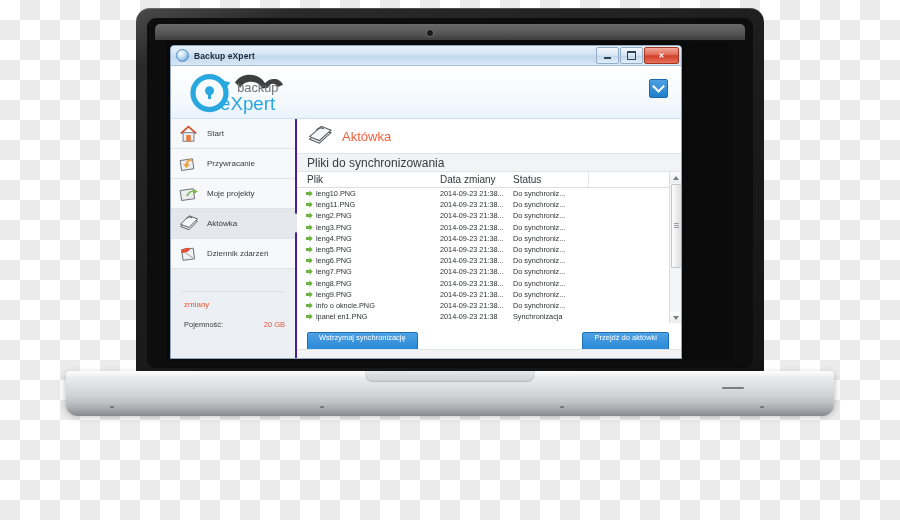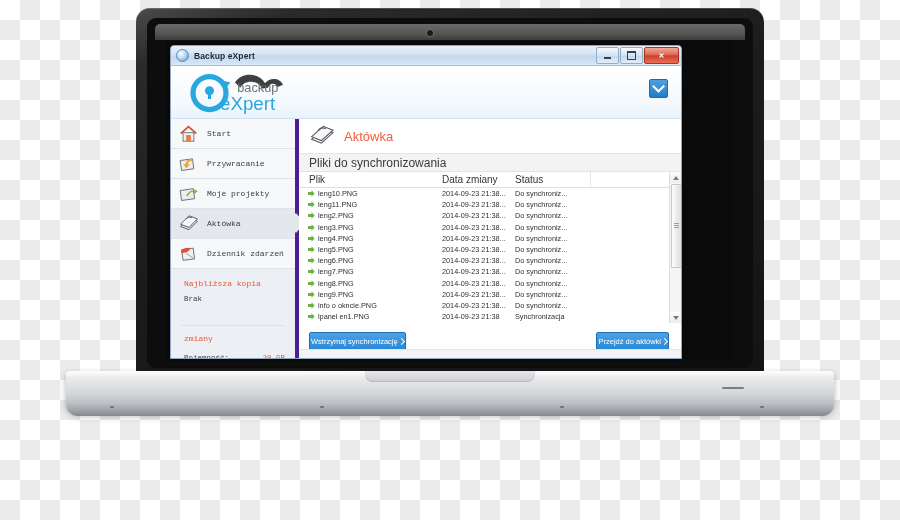--- a/index.html
+++ b/index.html
@@ -188,24 +188,23 @@
     transform: rotate(45deg) translate(-1.5px,-1.5px);
   }
 
   
   .body-split { display: flex; height: 241px; background: #ffffff; }
 
   
   .sidebar {
     width: 124px;
     background: #eceff3;
-    border-right: 4px solid #4c1d95;
+    border-right: 2px solid #4c1d95;
     position: relative;
     flex: none;
-    font-family: Liberation Mono, monospace;
   }
   .nav-item {
     height: 29px;
     display: flex;
     align-items: center;
     padding-left: 8px;
     border-bottom: 1px solid #dfe3e8;
     position: relative;
     background: #f7f8fa;
   }
@@ -323,23 +322,24 @@
     padding: 9px 12px 0 10px;
   }
   .blue-btn {
     background: linear-gradient(180deg, #4ea1e4 0%, #2787d6 100%);
     border: 1px solid #1f6fb5;
     border-radius: 2px;
     color: #ffffff;
     font-size: 7.5px;
     height: 17px;
     display: flex; align-items: center;
-    padding: 0 1px;
-    gap: 1px;
+    padding: 0 11px;
+    gap: 22px;
     box-shadow: 0 1px 1px rgba(0,0,0,0.15);
+    flex-direction: column;
   }
   .btn-chev {
     width: 4px; height: 4px;
     border-right: 1.4px solid #fff;
     border-top: 1.4px solid #fff;
     transform: rotate(45deg);
   }
   .spacer { flex: 1; }
   .bottom-strip {
     position: absolute;
@@ -434,24 +434,20 @@
                 <div class="nav-item">
                   <span class="nav-icon"><svg viewBox="0 0 24 22" width="19" height="17">
                       <rect x="4" y="5" width="15" height="14" fill="#f0f1f3" stroke="#6d7075" stroke-width="1.2" transform="rotate(-7 11 12)"></rect>
                       <ellipse cx="8" cy="7" rx="6" ry="2.6" fill="#e0513a" transform="rotate(-20 8 7)"></ellipse>
                       <path d="M8 10 L18 17" stroke="#9a9da1" stroke-width="1.2"></path>
                     </svg></span>
                   <span class="label">Dziennik zdarzeń</span>
                 </div>
               </div>
 
-            <div class="side-block">
-              <div class="side-title">Najbliższa kopia</div>
-              <div class="side-val">Brak</div>
-            </div>
 
             <div class="side-sep"></div>
 
             <div class="side-block" style="padding-top:8px;">
               <div class="side-title" style="margin-bottom:4px;">zmiany</div>
             </div>
             <div class="quota-row">
               <span class="quota-label">Pojemność:</span>
               <span class="quota-value">20 GB</span>
             </div>

